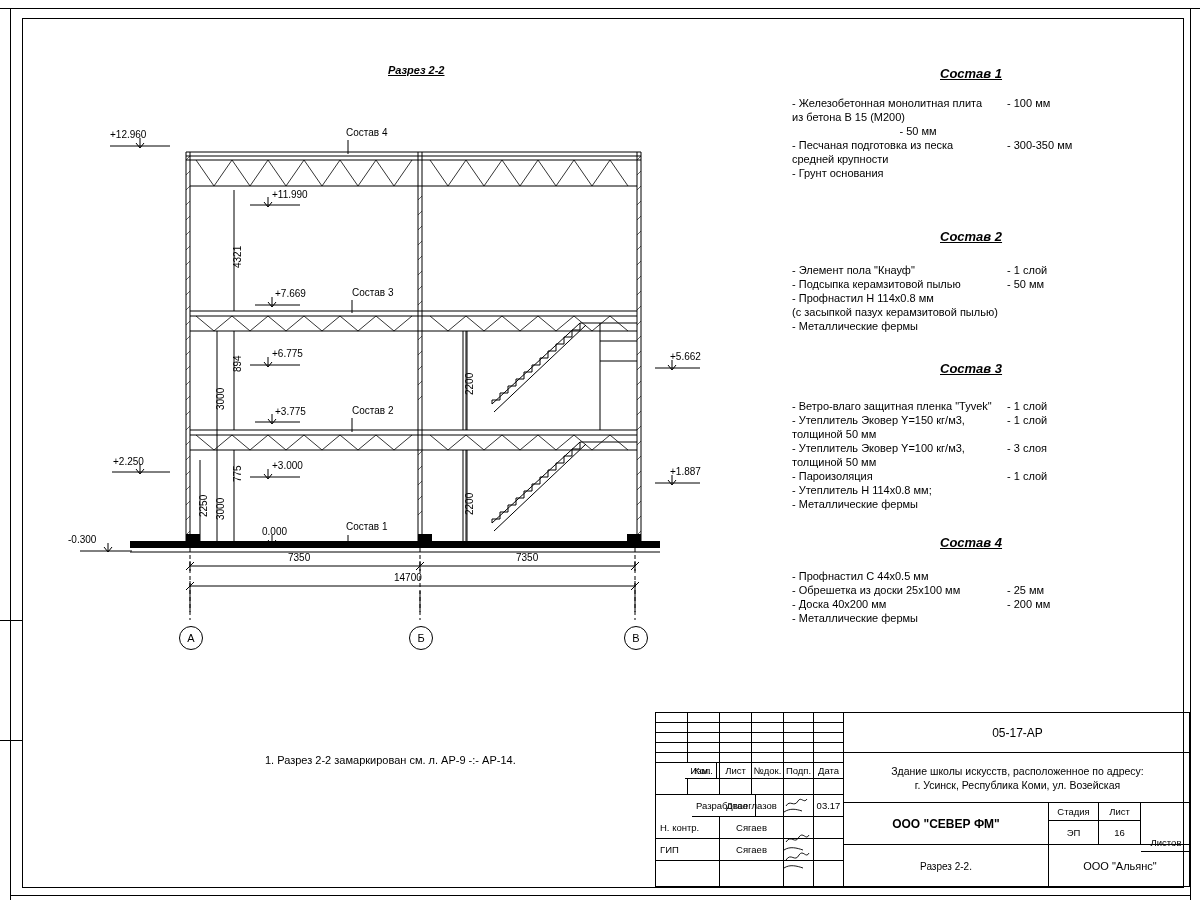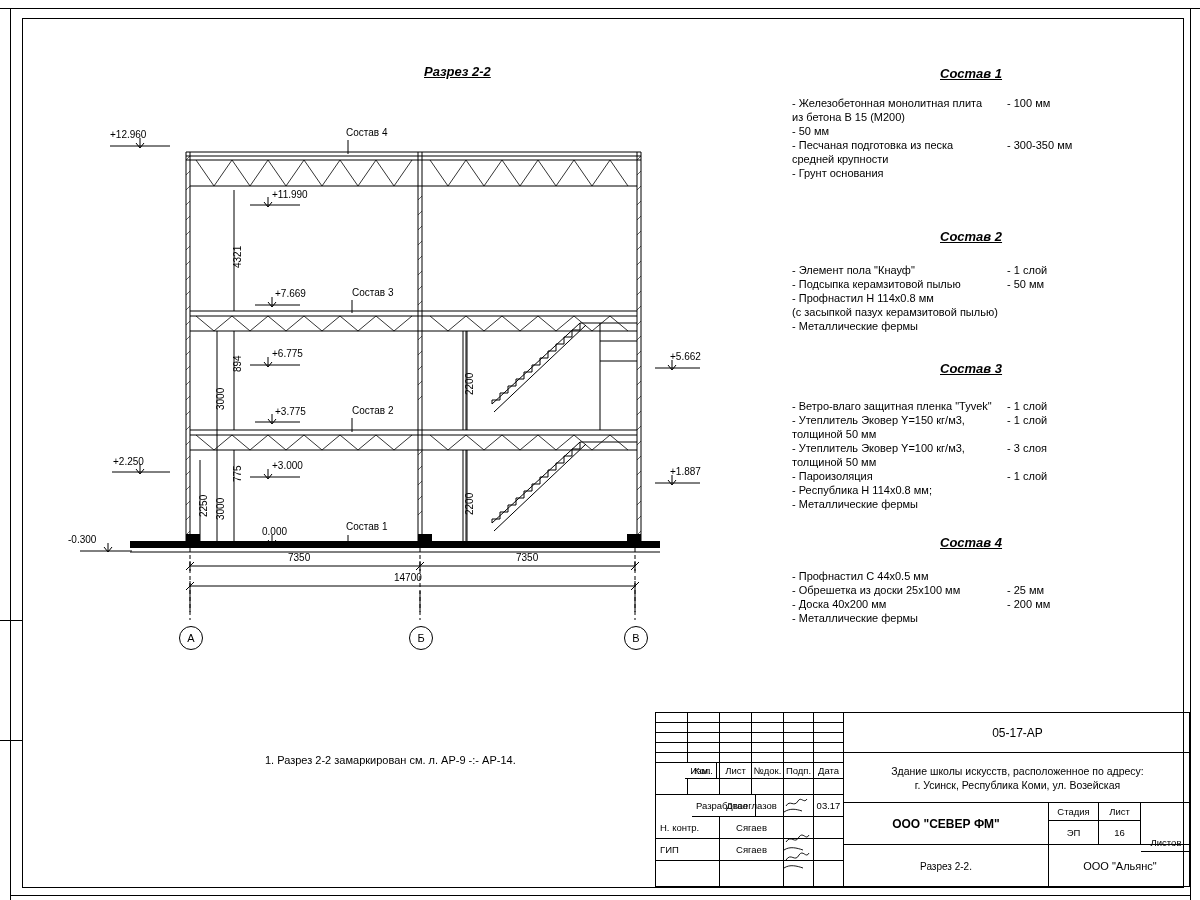--- a/index.html
+++ b/index.html
@@ -6,28 +6,28 @@
   body{width:1200px;height:900px;position:relative;font-family:"Liberation Sans",sans-serif;color:#000;overflow:hidden;}
   .sheet{position:absolute;left:0;top:0;width:1200px;height:900px;}
   
   .frame-top{position:absolute;left:0;top:8px;width:1200px;height:1px;background:#000;}
   .frame-left{position:absolute;left:10px;top:8px;width:1px;height:892px;background:#000;}
   .frame-right{position:absolute;left:1190px;top:8px;width:1px;height:892px;background:#000;}
   .frame-bottom{position:absolute;left:10px;top:895px;width:1180px;height:1px;background:#000;}
   .frame-inner{position:absolute;left:22px;top:18px;width:1160px;height:868px;border:1px solid #000;}
   .margin-tick{position:absolute;background:#000;}
 
-  .ttl{position:absolute;font-style:italic;font-weight:bold;font-size:13px;text-decoration:underline;margin-left:36px;}
+  .ttl{position:absolute;font-style:italic;font-weight:bold;font-size:11px;text-decoration:underline;}
   .lbl-sm{position:absolute;font-size:10px;white-space:nowrap;}
   .vert{position:absolute;font-size:10px;white-space:nowrap;transform-origin:0 0;transform:rotate(-90deg);}
 
   
   .spec-title{position:absolute;font-style:italic;font-weight:bold;font-size:13px;text-decoration:underline;}
   .spec-list{position:absolute;font-size:11px;line-height:14px;}
-  .spec-row{display:flex;}
+  .spec-row{display:flex;justify-content:center;}
   .spec-name{width:215px;white-space:pre-line;}
   .spec-val{width:110px;}
 
   
   .drawing{position:absolute;left:0;top:0;width:1200px;height:900px;pointer-events:none;}
 
   
   .tb{position:absolute;left:655px;top:712px;width:535px;height:175px;border:1px solid #000;box-sizing:border-box;font-size:9.5px;}
   .tb div.cell{position:absolute;box-sizing:border-box;border-right:1px solid #000;border-bottom:1px solid #000;display:flex;align-items:center;justify-content:center;text-align:center;overflow:hidden;padding:0 2px;}
   .tb div.nb{border-right:none;}
@@ -343,21 +343,21 @@
     <div class="spec-row">
         <div class="spec-name">- Утеплитель Эковер Y=100 кг/м3,
   толщиной 50 мм</div>
         <div class="spec-val">- 3 слоя</div>
       </div>
     <div class="spec-row">
         <div class="spec-name">- Пароизоляция</div>
         <div class="spec-val">- 1 слой</div>
       </div>
     <div class="spec-row">
-        <div class="spec-name">- Республика Н 114х0.8 мм;</div>
+        <div class="spec-name">- Утеплитель Н 114х0.8 мм;</div>
         <div class="spec-val"></div>
       </div>
     <div class="spec-row">
         <div class="spec-name">- Металлические фермы</div>
         <div class="spec-val"></div>
       </div>
   </div>
 
   <div class="spec-title" style="left:940px;top:535px;">Состав 4</div>
   <div class="spec-list" style="left:792px;top:569px;">

